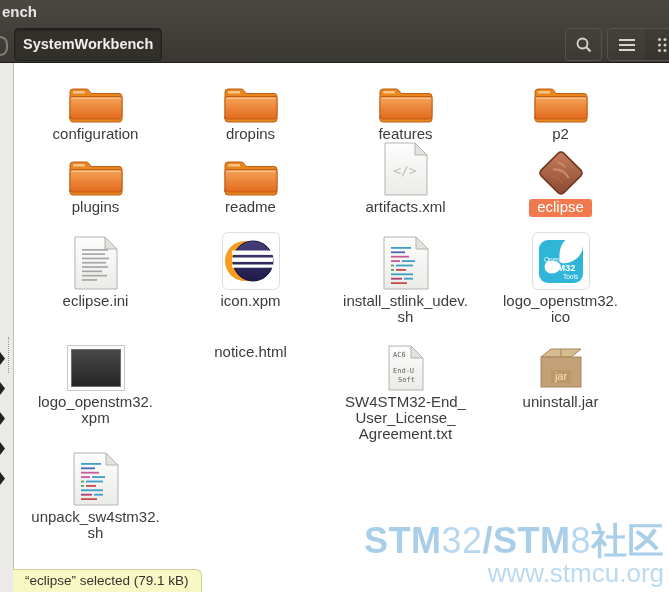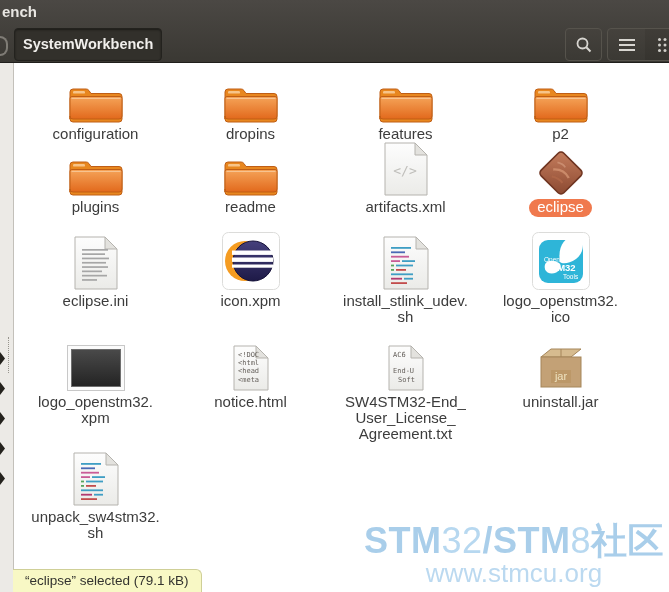--- a/index.html
+++ b/index.html
@@ -33,34 +33,34 @@
   #grid{position:absolute;left:18px;top:83px;display:grid;
     grid-template-columns:repeat(4,155px);grid-template-rows:73px 72px 113px 115px 130px;}
   .cell{display:flex;flex-direction:column;align-items:center;}
   .icbox{display:flex;align-items:flex-end;justify-content:center;}
   .r1 .icbox,.r2 .icbox{height:40px;}
   .r3 .icbox{height:62px;}
   .r4 .icbox{height:50px;}
   .r5 .icbox{height:50px;}
   .flabel{margin-top:3px;font-size:15px;line-height:16px;text-align:center;
     white-space:pre-line;color:#3c3c3c;max-width:150px;}
-  .flabel.selected{background:#f0794d;color:#fff;border-radius:9px;padding:0 8px 2px;}
+  .flabel.selected{background:#f0794d;color:#fff;border-radius:3px;padding:0 8px 2px;}
 
   
   #statusbar{position:absolute;left:13px;bottom:0;height:22px;line-height:21px;
     background:#f8f8c5;border:1px solid #cfcf97;border-bottom:none;border-left:none;
     border-radius:0 6px 0 0;padding:0 12px;font-size:13.5px;color:#33332f;}
 
   
   #watermark{position:absolute;right:5px;bottom:6px;text-align:right;line-height:1.0;
     color:#a9ceea;user-select:none;}
   #wm-line1{font-size:36px;letter-spacing:.5px;}
   #wm-line1 .b{font-weight:800;}
   #wm-line1 .n{font-weight:400;color:#b7d8f0;}
-  #wm-line2{font-size:26px;font-weight:400;color:#bbd9f0;margin-top:1px;text-align:center;}
+  #wm-line2{font-size:26px;font-weight:400;color:#bbd9f0;margin-top:1px;}
 </style>
 </head>
 <body>
 
 <svg width="0" height="0" style="position:absolute">
   <defs>
     <linearGradient id="gFold" x1="0" y1="0" x2="0" y2="1">
       <stop offset="0" stop-color="#f5a459"></stop>
         <stop offset="1" stop-color="#e2691c"></stop>
     </linearGradient>
@@ -291,30 +291,20 @@
         <div class="icbox">
           <svg width="58" height="46" viewBox="0 0 58 46">
     <rect x="0.5" y="0.5" width="57" height="45" fill="#fbfbfb" stroke="#c8c8c8"></rect>
     <rect x="4.5" y="4.5" width="49" height="37" fill="url(#gDrk)" stroke="#6e6e6e"></rect>
   </svg>
         </div>
         <div class="flabel">logo_openstm32.
 xpm</div>
       </div>
       <div class="cell r4">
-        <div class="icbox">
-          <svg width="36" height="46" viewBox="0 0 36 46">
-    <path d="M1 1 H23 L35 13 V45 H1 Z" fill="url(#gPage)" stroke="#b5b3ae" stroke-linejoin="round"></path>
-    <path d="M23 1 L35 13 H23 Z" fill="#e3e2de" stroke="#b5b3ae"></path>
-    <text x="5" y="12" font-size="7" fill="#66615c" font-family="DejaVu Sans Mono,monospace">&lt;!DOC</text>
-            <text x="5" y="20.2" font-size="7" fill="#66615c" font-family="DejaVu Sans Mono,monospace">&lt;html</text>
-            <text x="5" y="28.4" font-size="7" fill="#66615c" font-family="DejaVu Sans Mono,monospace">&lt;head</text>
-            <text x="5" y="36.599999999999994" font-size="7" fill="#66615c" font-family="DejaVu Sans Mono,monospace">&lt;meta</text>
-          </svg>
-        </div>
         <div class="flabel">notice.html</div>
       </div>
       <div class="cell r4">
         <div class="icbox">
           <svg width="36" height="46" viewBox="0 0 36 46">
     <path d="M1 1 H23 L35 13 V45 H1 Z" fill="url(#gPage)" stroke="#b5b3ae" stroke-linejoin="round"></path>
     <path d="M23 1 L35 13 H23 Z" fill="#e3e2de" stroke="#b5b3ae"></path>
     <text x="5" y="12" font-size="7" fill="#66615c" font-family="DejaVu Sans Mono,monospace">AC6</text>
             <text x="5" y="28.4" font-size="7" fill="#66615c" font-family="DejaVu Sans Mono,monospace">End-U</text>
             <text x="10" y="36.599999999999994" font-size="7" fill="#66615c" font-family="DejaVu Sans Mono,monospace">Soft</text>

